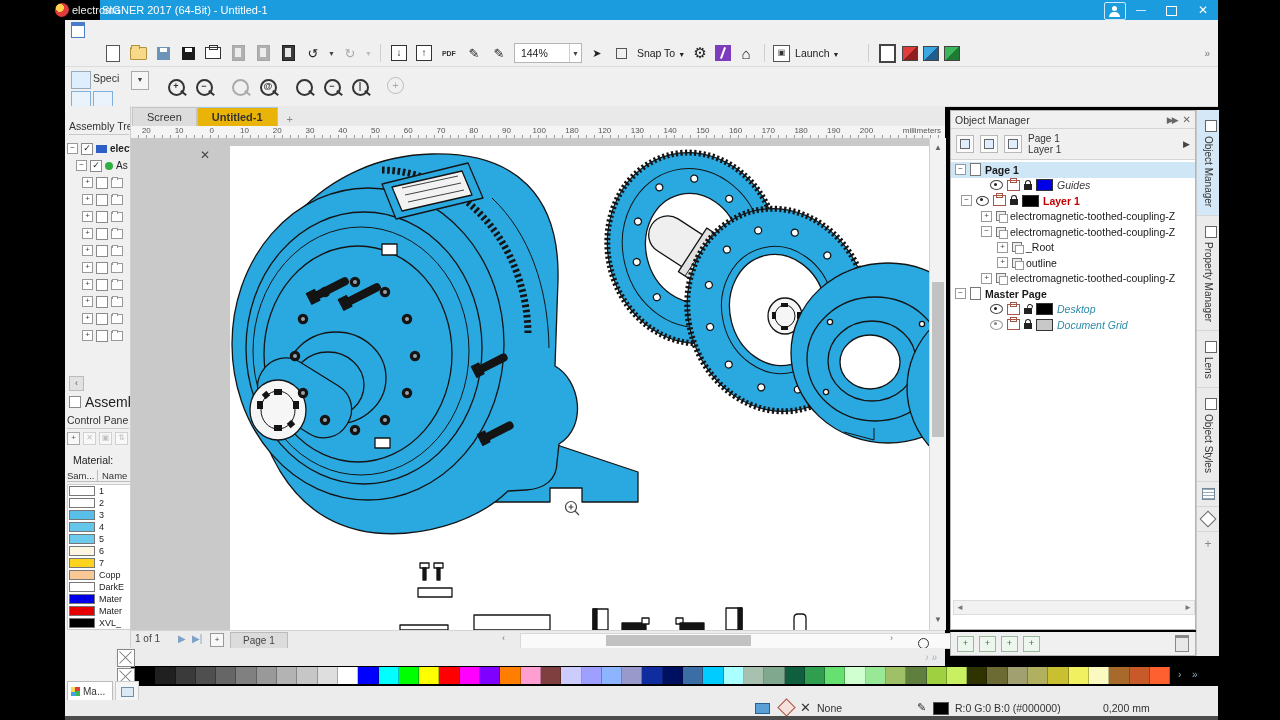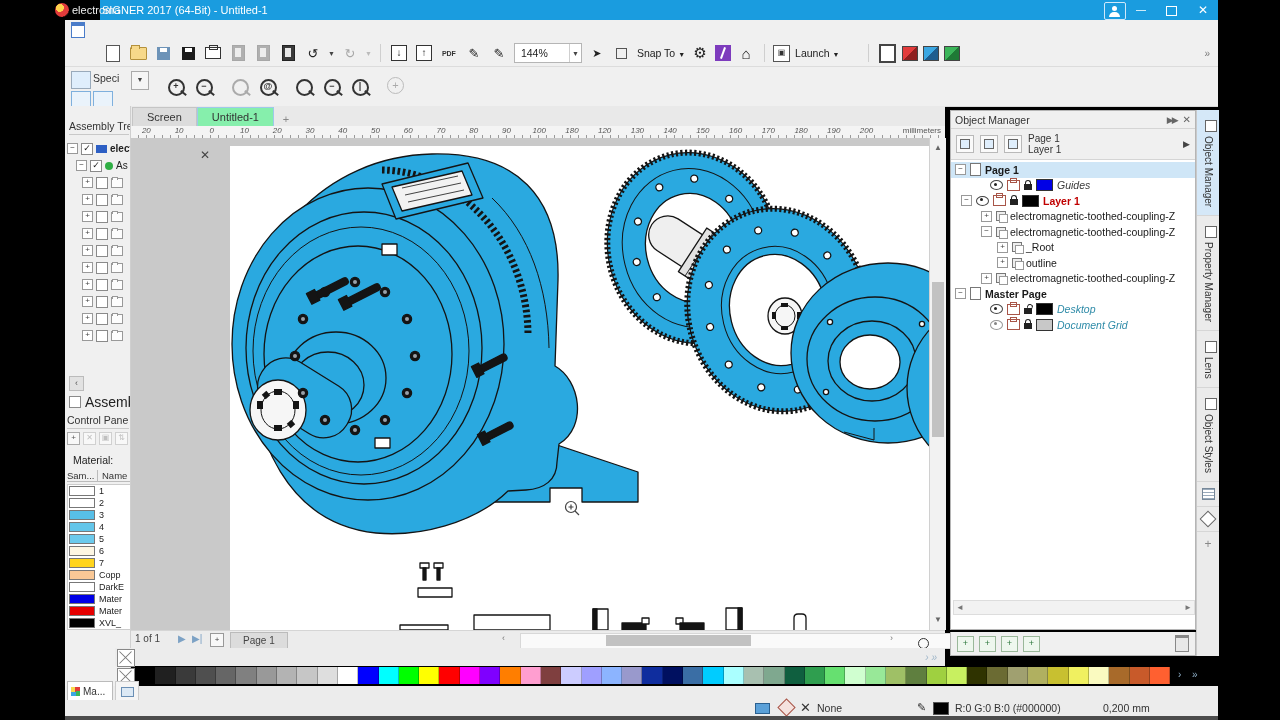--- a/index.html
+++ b/index.html
@@ -51,21 +51,21 @@
   .launch-tile{width:15px;height:15px;border:1px solid #555;background:#fff;font-size:8px;line-height:14px;text-align:center;color:#333;}
   .propbar{left:65px;top:67px;width:1153px;height:39px;background:#f0f0f0;border-bottom:1px solid #d8d8d8;}
   .mag{position:relative;display:inline-block;width:13px;height:13px;border:2px solid #333;border-radius:50%;font-size:9px;line-height:10px;text-align:center;color:#333;font-weight:bold;}
   .mag::after{content:"";position:absolute;left:10px;top:11px;width:7px;height:2px;background:#333;transform:rotate(40deg);}
   .mag.grey{border-color:#aaa;color:#aaa;}
   .mag.grey::after{background:#aaa;}
   .zbtn{display:inline-flex;align-items:center;justify-content:center;width:26px;height:24px;}
   
   .doctabs{left:130px;top:106px;width:815px;height:20px;background:#e9e9e9;border-bottom:1px solid #9ec9ea;display:flex;align-items:flex-end;}
   .dtab-doc{height:18px;line-height:18px;padding:0 14px;font-size:11px;color:#333;background:#dcdcdc;border:1px solid #c5c5c5;border-bottom:none;}
-  .dtab-doc.active{background:#86efac;border-color:#9ec9ea;}
+  .dtab-doc.active{background:#eab308;border-color:#9ec9ea;font-weight:bold;}
   .dtab-plus{width:16px;height:14px;margin-left:4px;color:#888;font-size:11px;line-height:14px;text-align:center;}
   .ruler{left:130px;top:126px;width:815px;height:12px;background:#f4f4f4;border-bottom:1px solid #c9c9c9;display:flex;align-items:flex-start;font-size:8px;color:#555;position:absolute;}
   .ruler::after{content:"";position:absolute;left:0;bottom:0;width:100%;height:3px;
      background:repeating-linear-gradient(90deg,#9a9a9a 0 1px,transparent 1px 8px);}
   .rt{flex:1;text-align:center;}
   .ru{width:58px;text-align:right;padding-right:4px;}
   
   .canvas{left:130px;top:138px;width:815px;height:492px;background:#c9c9c9;overflow:hidden;}
   .vscroll{left:929px;top:138px;width:16px;height:492px;background:#f2f2f2;border-left:1px solid #d0d0d0;}
   .vthumb{position:absolute;left:2px;top:144px;width:12px;height:155px;background:#c2c2c2;}
@@ -277,21 +277,21 @@
     <span class="abs" style="left:322px;top:10px;width:15px;height:15px;border:1px solid #bbb;border-radius:50%;color:#aaa;font-size:11px;line-height:14px;text-align:center;">+</span>
   </div>
 
   <div class="abs doctabs">
     <span class="dtab-doc" style="margin-left:2px;">Screen</span>
     <span class="dtab-doc active">Untitled-1</span>
     <span class="dtab-plus">+</span>
   </div>
 
   <div class="ruler">
-    <span style="display:flex;flex:1;font-style:italic;">
+    <span style="display:flex;flex:1;">
         <span class="rt">20</span>
         <span class="rt">10</span>
         <span class="rt">0</span>
         <span class="rt">10</span>
         <span class="rt">20</span>
         <span class="rt">30</span>
         <span class="rt">40</span>
         <span class="rt">50</span>
         <span class="rt">60</span>
         <span class="rt">70</span>

